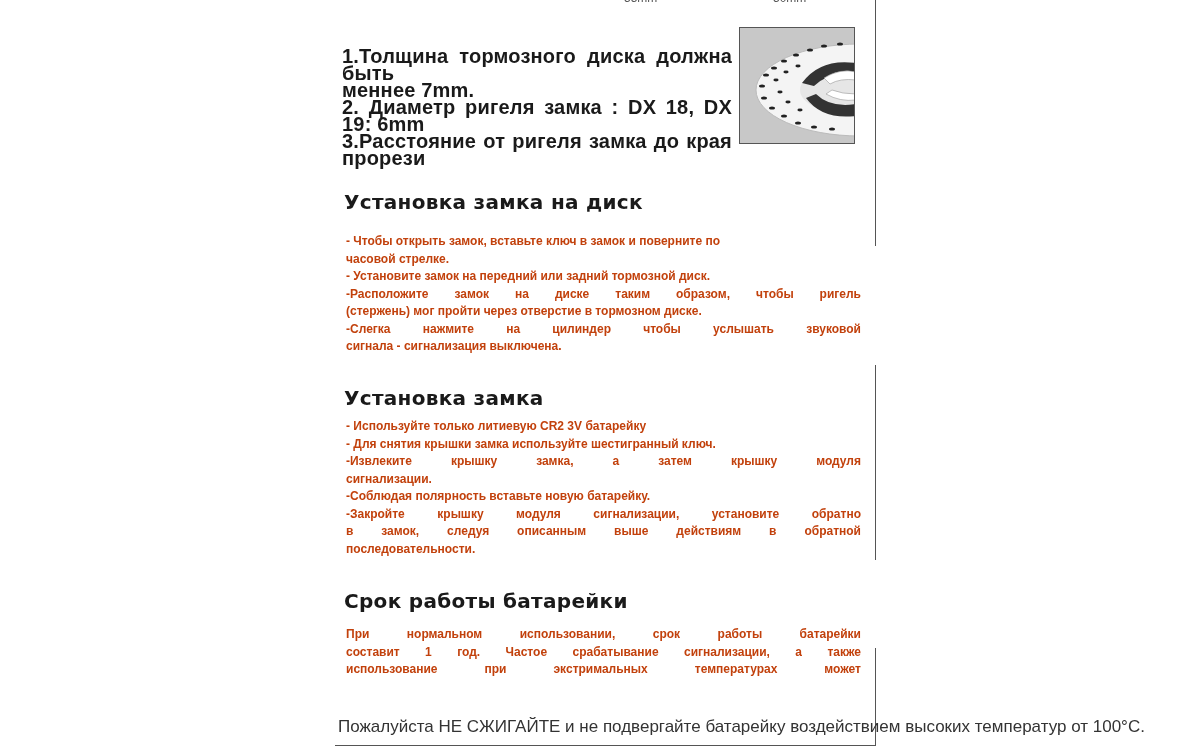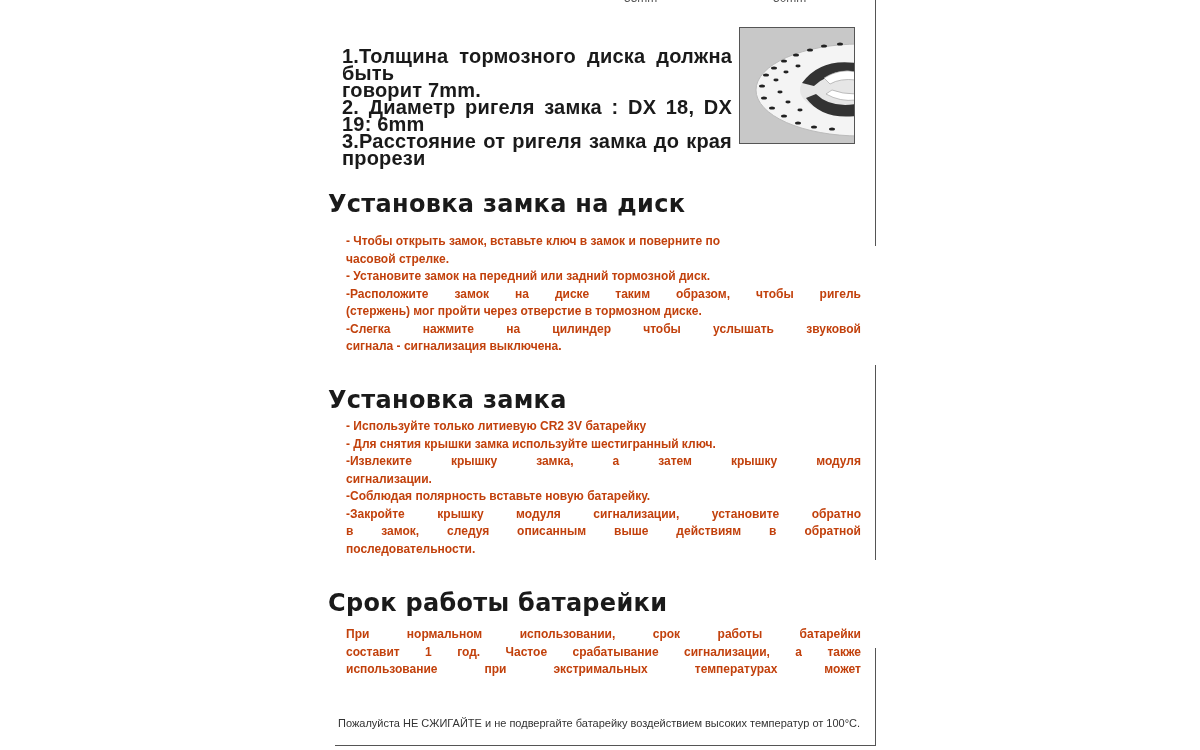--- a/index.html
+++ b/index.html
@@ -15,45 +15,45 @@
       left: 342px; top: 48px; width: 390px; font-size: 20px; font-weight: bold; line-height: 17px;
       text-align: justify; letter-spacing: 0.2px;
     }
     .spec div { text-align: justify; text-align-last: left; }
     .spec .j { text-align-last: justify; }
     .disc-box {
       left: 739px; top: 27px; width: 116px; height: 117px; background: #c8c8c8;
       border: 1px solid #555; box-sizing: border-box; overflow: hidden;
     }
     h2 {
-      position: absolute; left: 328px; margin: 0; font-size: 24px; font-weight: bold;
+      position: absolute; left: 344px; margin: 0; font-size: 20px; font-weight: bold;
       font-family: "DejaVu Sans", sans-serif; letter-spacing: 0.3px; color: #1a1a1a;
     }
     .para {
       position: absolute; left: 346px; width: 515px; font-size: 12px; font-weight: bold; line-height: 17.5px;
       color: #c2410c;
     }
     .para div { text-align: left; }
     .para .j { text-align: justify; text-align-last: justify; }
-    .footer-note { left: 338px; top: 717px; font-size: 11px; color: #333; }
+    .footer-note { left: 338px; top: 717px; font-size: 17px; color: #333; }
   </style>
 </head>
 <body>
 
 <div class="abs top-cut" style="left:624px;">55mm</div>
 <div class="abs top-cut" style="left:773px;">50mm</div>
 
 <div class="right-line" style="top:0; height:246px;"></div>
 <div class="right-line" style="top:365px; height:195px;"></div>
 <div class="right-line" style="top:648px; height:98px;"></div>
 <div class="bottom-line"></div>
 
 <div class="abs spec">
   <div class="j">1.Толщина тормозного диска должна быть</div>
-  <div>говорит 7mm.</div>
+  <div>меннее 7mm.</div>
   <div>2. Диаметр ригеля замка :  DX 18, DX 19: 6mm</div>
   <div>3.Расстояние от ригеля замка до края прорези</div>
 </div>
 
 <div class="abs disc-box">
   <svg width="116" height="117" viewBox="0 0 116 117">
     <ellipse cx="120" cy="62" rx="104" ry="46" fill="#f4f4f4" stroke="#bbb" stroke-width="1"></ellipse>
     <ellipse cx="120" cy="62" rx="60" ry="26" fill="#e6e6e6"></ellipse>
     <path d="M62 55 Q80 30 116 35 L116 48 Q88 44 74 58 Z" fill="#333"></path>
     <path d="M66 70 Q82 92 116 88 L116 76 Q90 80 76 66 Z" fill="#333"></path>

